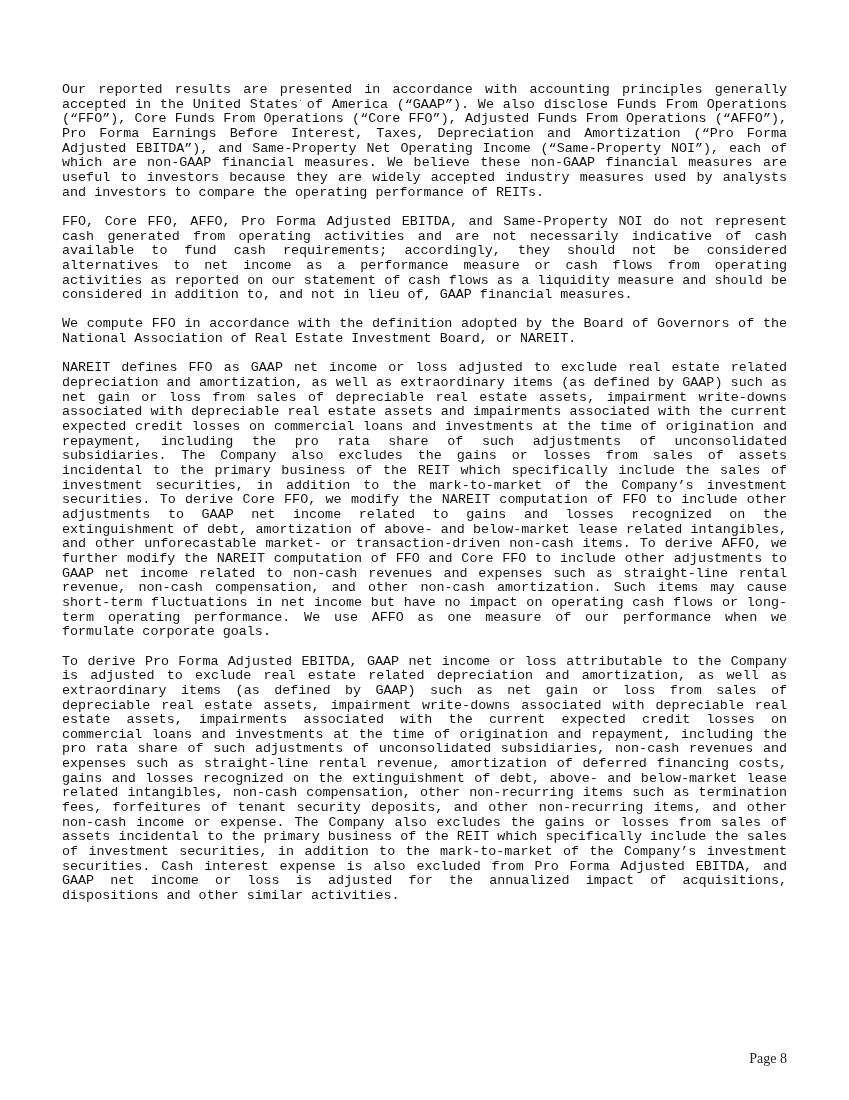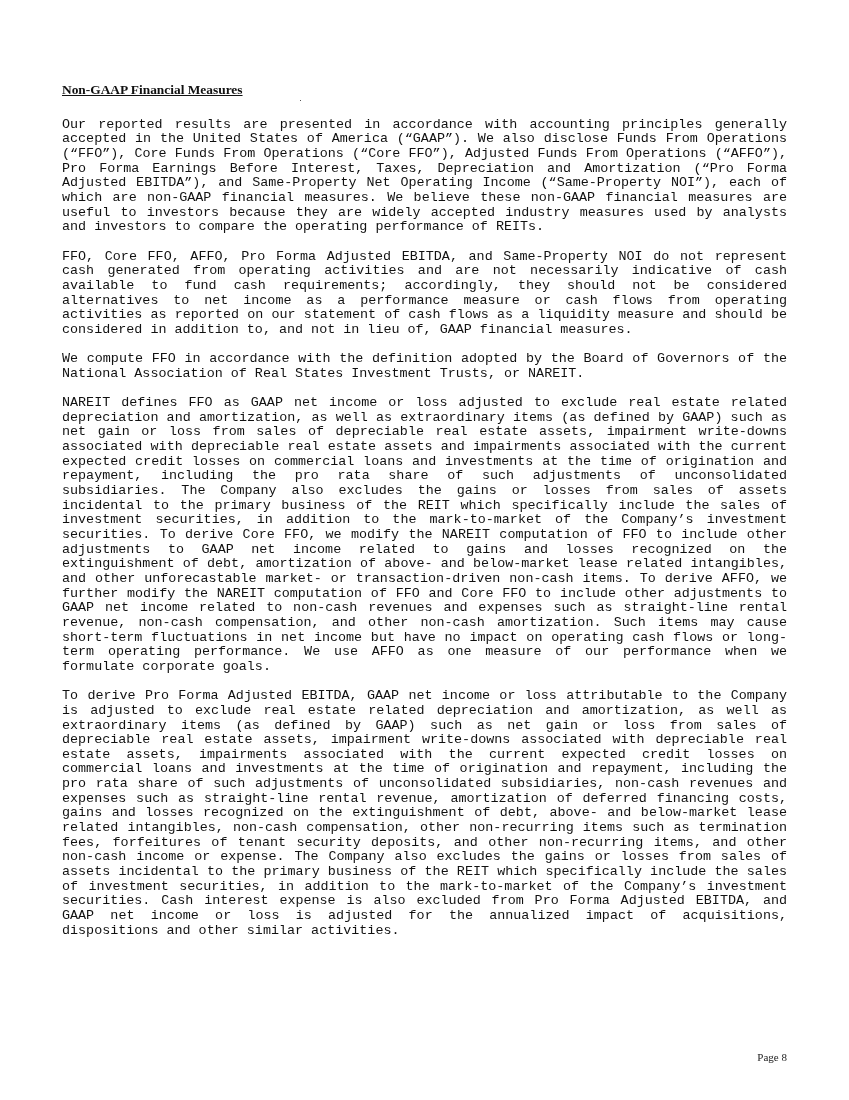--- a/index.html
+++ b/index.html
@@ -11,30 +11,29 @@
   }
   .heading {
     font-weight: bold; text-decoration: underline; margin: 0 0 20px 0;
     font-size: 13.4px;
   }
   .para { margin: 0 0 14.65px 0; text-align: justify; font-family: Liberation Mono, monospace; }
   .dot { position: absolute; left: 300px; top: 100px; width: 1px; height: 1px; background: #555; }
   .page-num {
     position: absolute; right: 62px; top: 1051px;
     font-family: "Liberation Serif", "DejaVu Serif", serif;
-    font-size: 11px; color: #222;
+    font-size: 14px; color: #222;
   }
 </style>
 </head>
 <body>
 
 <div class="dot"></div>
 
 <div class="page">
-  <div class="heading">Non-GAAP Financial Measures</div>
   <p class="para">Our reported results are presented in accordance with accounting principles generally accepted in the United States of America (“GAAP”). We also disclose Funds From Operations (“FFO”), Core Funds From Operations (“Core FFO”), Adjusted Funds From Operations (“AFFO”), Pro Forma Earnings Before Interest, Taxes, Depreciation and Amortization (“Pro Forma Adjusted EBITDA”), and Same-Property Net Operating Income (“Same-Property NOI”), each of which are non-GAAP financial measures. We believe these non-GAAP financial measures are useful to investors because they are widely accepted industry measures used by analysts and investors to compare the operating performance of REITs.</p>
   <p class="para">FFO, Core FFO, AFFO, Pro Forma Adjusted EBITDA, and Same-Property NOI do not represent cash generated from operating activities and are not necessarily indicative of cash available to fund cash requirements; accordingly, they should not be considered alternatives to net income as a performance measure or cash flows from operating activities as reported on our statement of cash flows as a liquidity measure and should be considered in addition to, and not in lieu of, GAAP financial measures.</p>
-  <p class="para">We compute FFO in accordance with the definition adopted by the Board of Governors of the National Association of Real States Investment Trusts, or NAREIT.</p>
+  <p class="para">We compute FFO in accordance with the definition adopted by the Board of Governors of the National Association of Real Estate Investment Board, or NAREIT.</p>
   <p class="para">NAREIT defines FFO as GAAP net income or loss adjusted to exclude real estate related depreciation and amortization, as well as extraordinary items (as defined by GAAP) such as net gain or loss from sales of depreciable real estate assets, impairment write-downs associated with depreciable real estate assets and impairments associated with the current expected credit losses on commercial loans and investments at the time of origination and repayment, including the pro rata share of such adjustments of unconsolidated subsidiaries. The Company also excludes the gains or losses from sales of assets incidental to the primary business of the REIT which specifically include the sales of investment securities, in addition to the mark-to-market of the Company’s investment securities. To derive Core FFO, we modify the NAREIT computation of FFO to include other adjustments to GAAP net income related to gains and losses recognized on the extinguishment of debt, amortization of above- and below-market lease related intangibles, and other unforecastable market- or transaction-driven non-cash items. To derive AFFO, we further modify the NAREIT computation of FFO and Core FFO to include other adjustments to GAAP net income related to non-cash revenues and expenses such as straight-line rental revenue, non-cash compensation, and other non-cash amortization. Such items may cause short-term fluctuations in net income but have no impact on operating cash flows or long-term operating performance. We use AFFO as one measure of our performance when we formulate corporate goals.</p>
   <p class="para">To derive Pro Forma Adjusted EBITDA, GAAP net income or loss attributable to the Company is adjusted to exclude real estate related depreciation and amortization, as well as extraordinary items (as defined by GAAP) such as net gain or loss from sales of depreciable real estate assets, impairment write-downs associated with depreciable real estate assets, impairments associated with the current expected credit losses on commercial loans and investments at the time of origination and repayment, including the pro rata share of such adjustments of unconsolidated subsidiaries, non-cash revenues and expenses such as straight-line rental revenue, amortization of deferred financing costs, gains and losses recognized on the extinguishment of debt, above- and below-market lease related intangibles, non-cash compensation, other non-recurring items such as termination fees, forfeitures of tenant security deposits, and other non-recurring items, and other non-cash income or expense. The Company also excludes the gains or losses from sales of assets incidental to the primary business of the REIT which specifically include the sales of investment securities, in addition to the mark-to-market of the Company’s investment securities. Cash interest expense is also excluded from Pro Forma Adjusted EBITDA, and GAAP net income or loss is adjusted for the annualized impact of acquisitions, dispositions and other similar activities.</p>
 </div>
 
 <div class="page-num">Page 8</div>
 
 </body></html>

